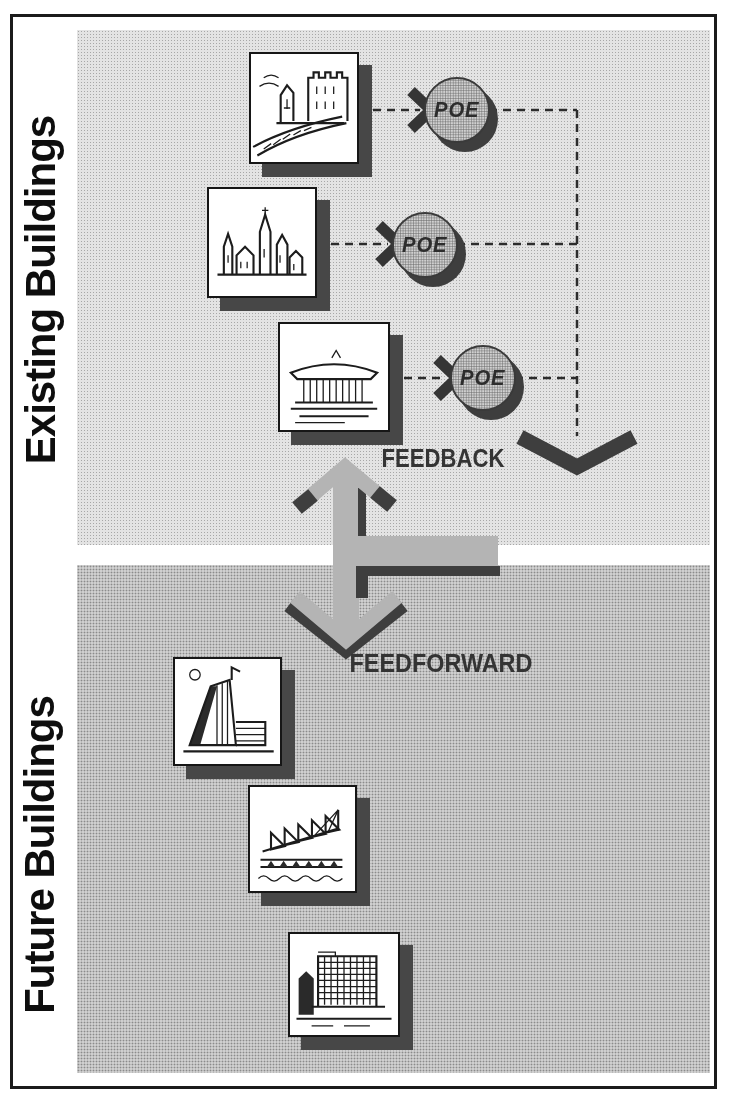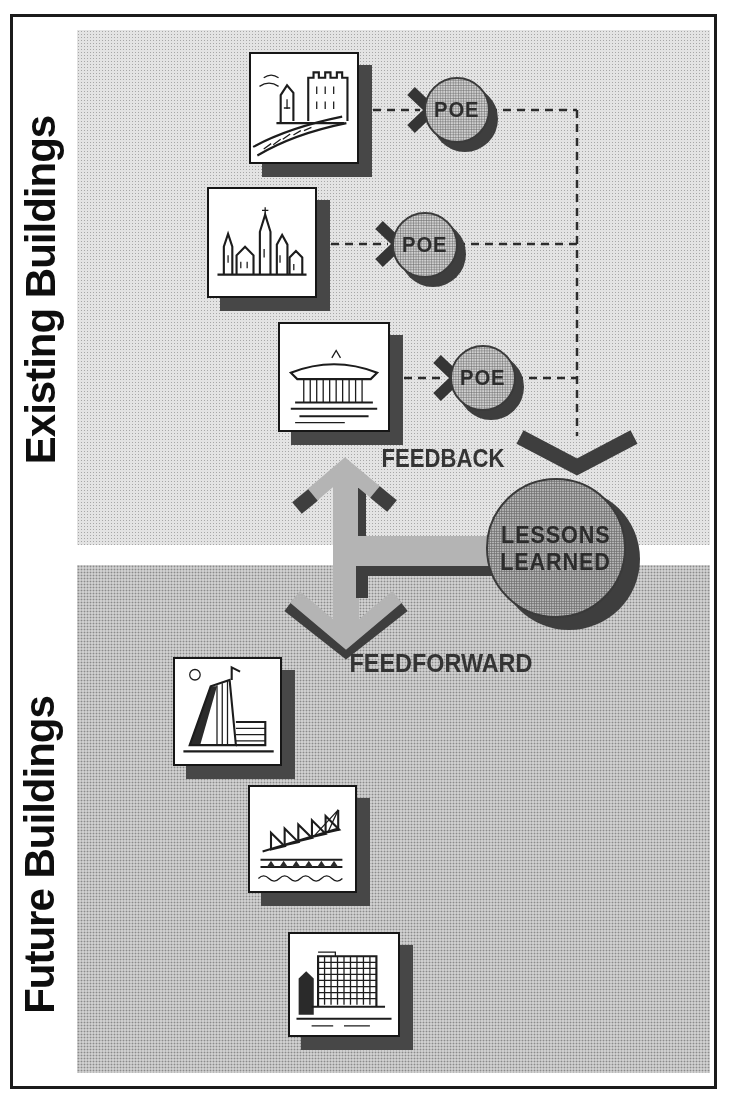--- a/index.html
+++ b/index.html
@@ -42,21 +42,21 @@
     position:absolute;left:13px;top:13px;width:100%;height:100%;
     background:#474747;
   }
   .card .pic{
     position:absolute;left:0;top:0;width:100%;height:100%;
     background:#ffffff;border:2px solid #161616;box-sizing:border-box;
   }
   .card .pic svg{display:block;width:100%;height:100%;}
 
   
-  .poe{position:absolute;width:66px;height:66px;}
+  .poe{position:absolute;width:66px;height:66px;font-style:italic;}
   .poe .poe-shadow{
     position:absolute;left:8px;top:9px;width:66px;height:66px;border-radius:50%;
     background:#3e3e3e;
   }
   .poe .poe-body{
     position:absolute;left:0;top:0;width:66px;height:66px;border-radius:50%;
     background-color:#d0d0d0;
     background-image:radial-gradient(rgba(40,40,40,.5) .8px, transparent 1px);
     background-size:2.6px 2.6px;
     border:2px solid #3a3a3a;box-sizing:border-box;
@@ -253,24 +253,17 @@
       <span class="poe-text">POE</span>
     </div>
   </div>
   <div class="poe" style="left:450px;top:345px;">
     <div class="poe-shadow"></div>
     <div class="poe-body">
       <span class="poe-text">POE</span>
     </div>
   </div>
 
-  <div class="hub">
-    <div class="hub-shadow"></div>
-    <div class="hub-body">
-      <span class="hub-line">LESSONS</span>
-      <span class="hub-line">LEARNED</span>
-    </div>
-  </div>
 
   <div class="flow-label flow-feedback">FEEDBACK</div>
   <div class="flow-label flow-feedforward">FEEDFORWARD</div>
 
 </div>
 
 </body></html>

